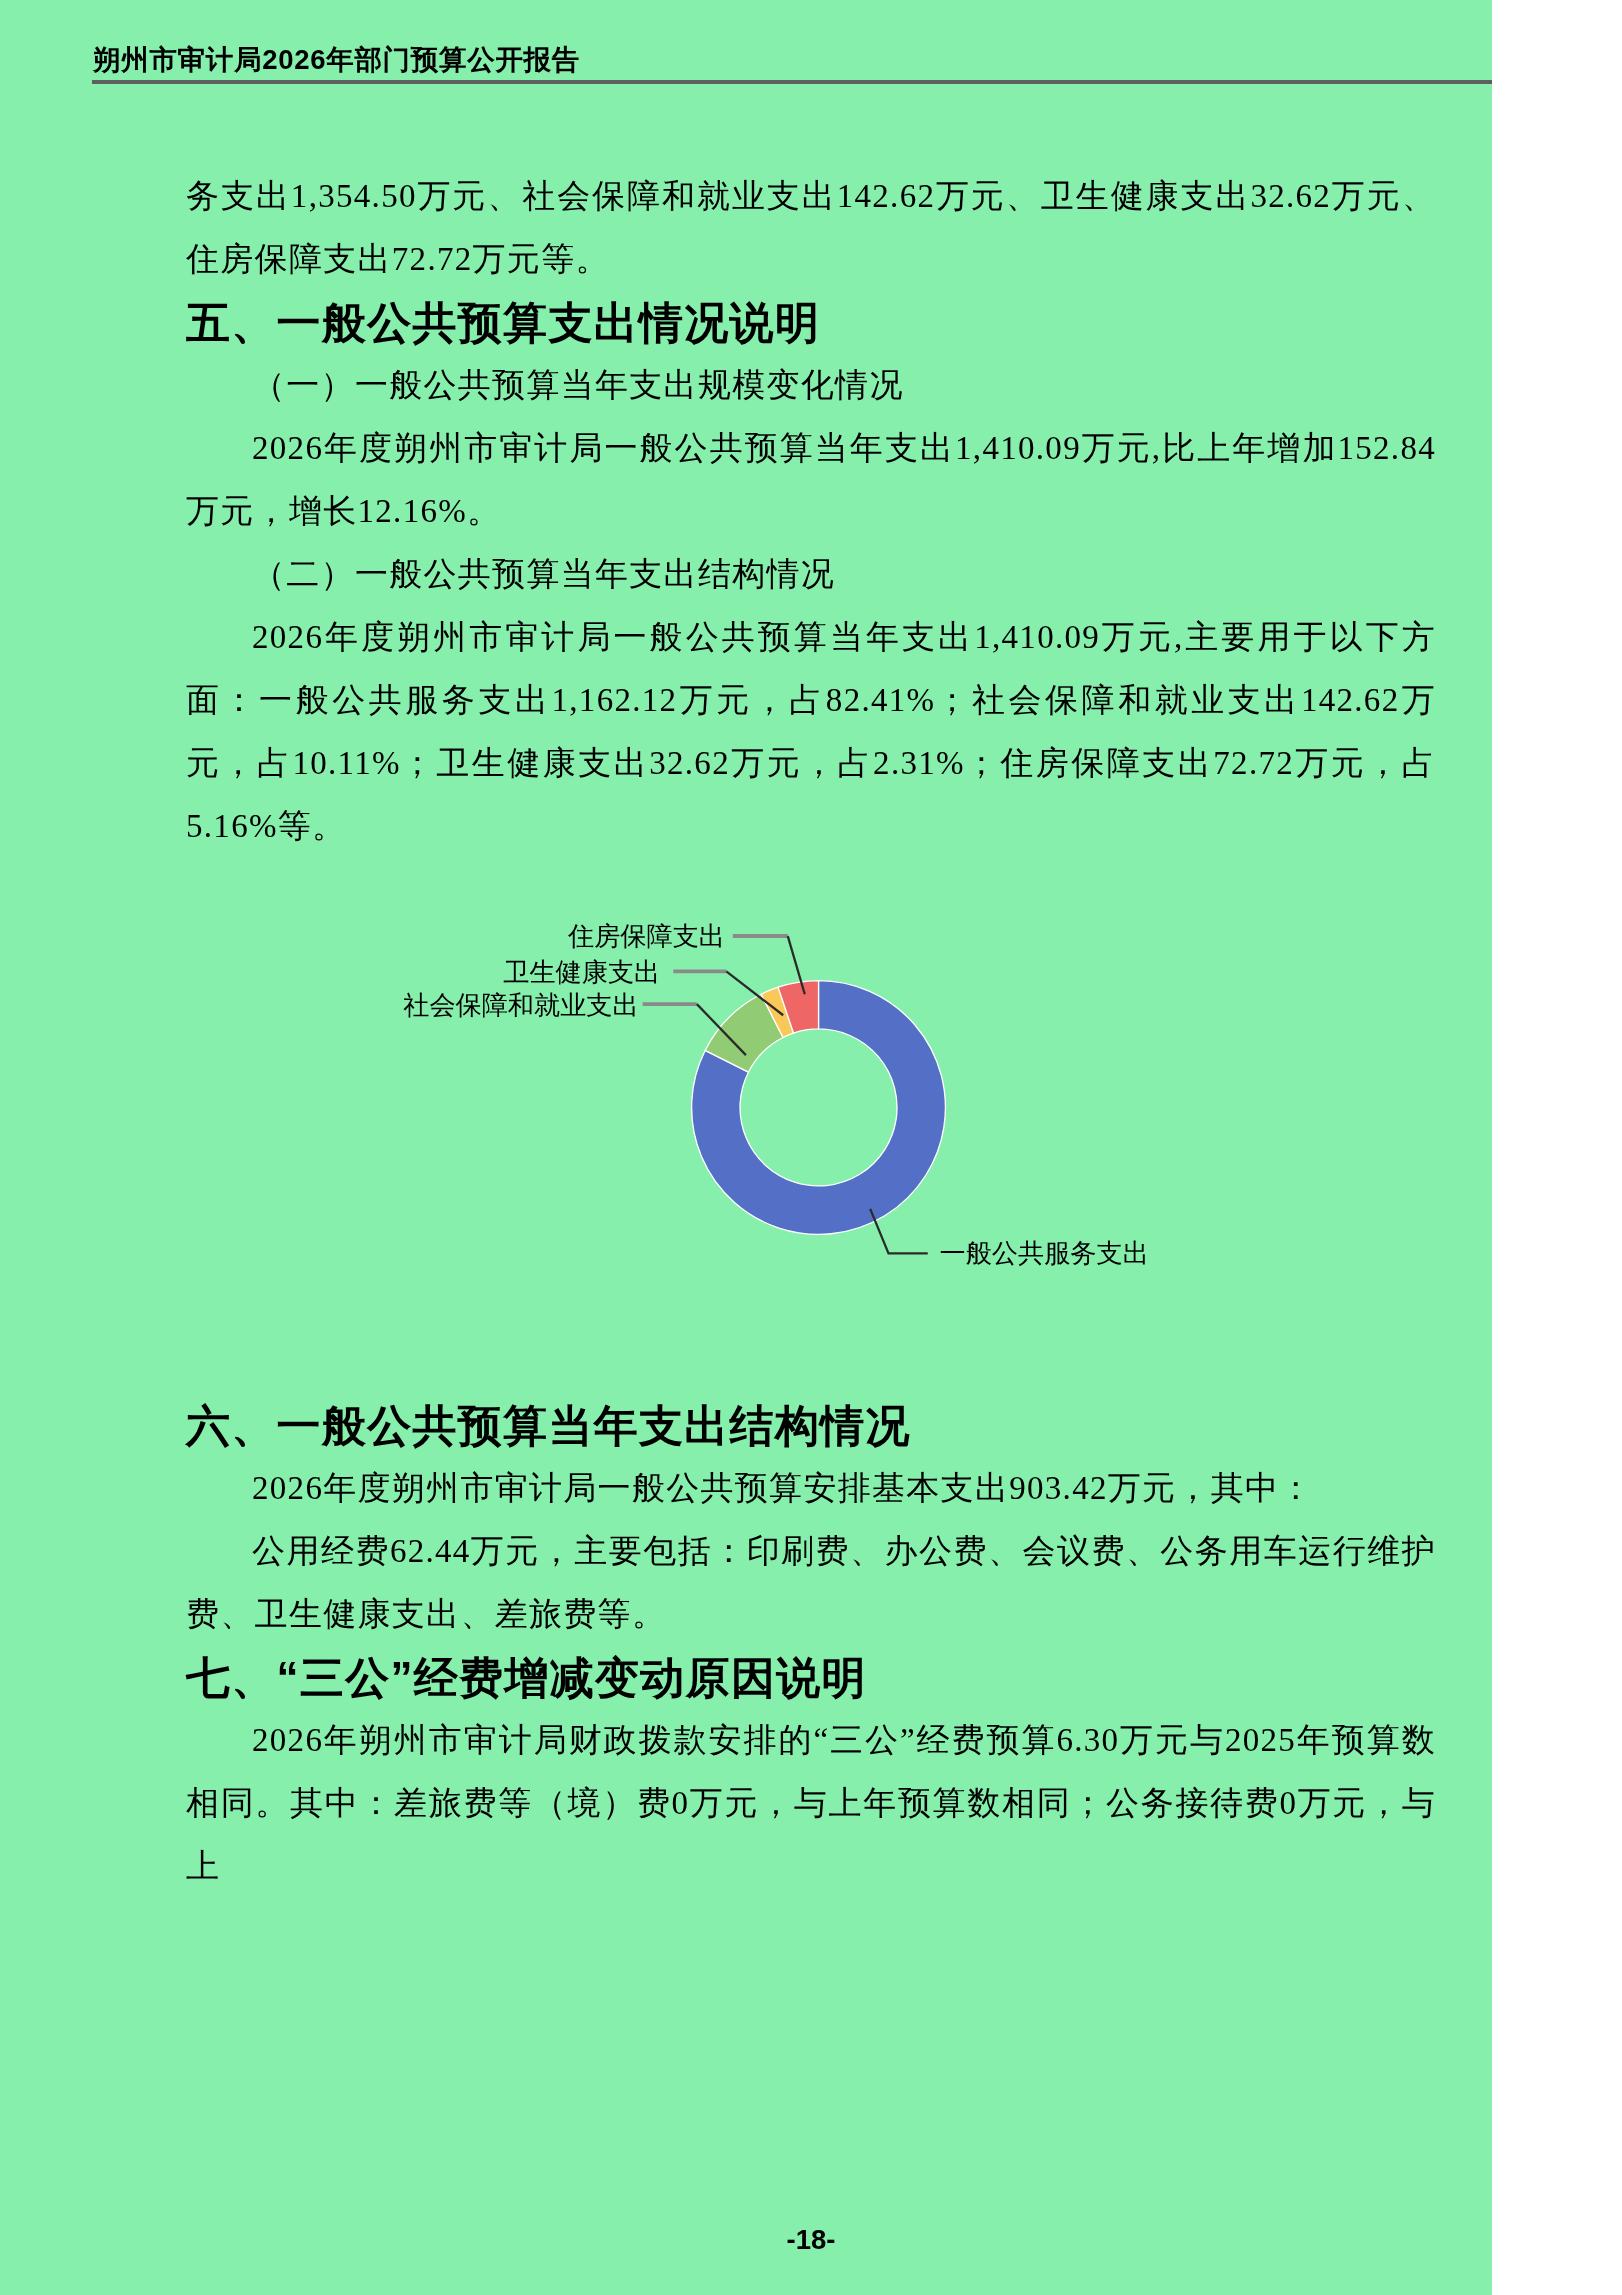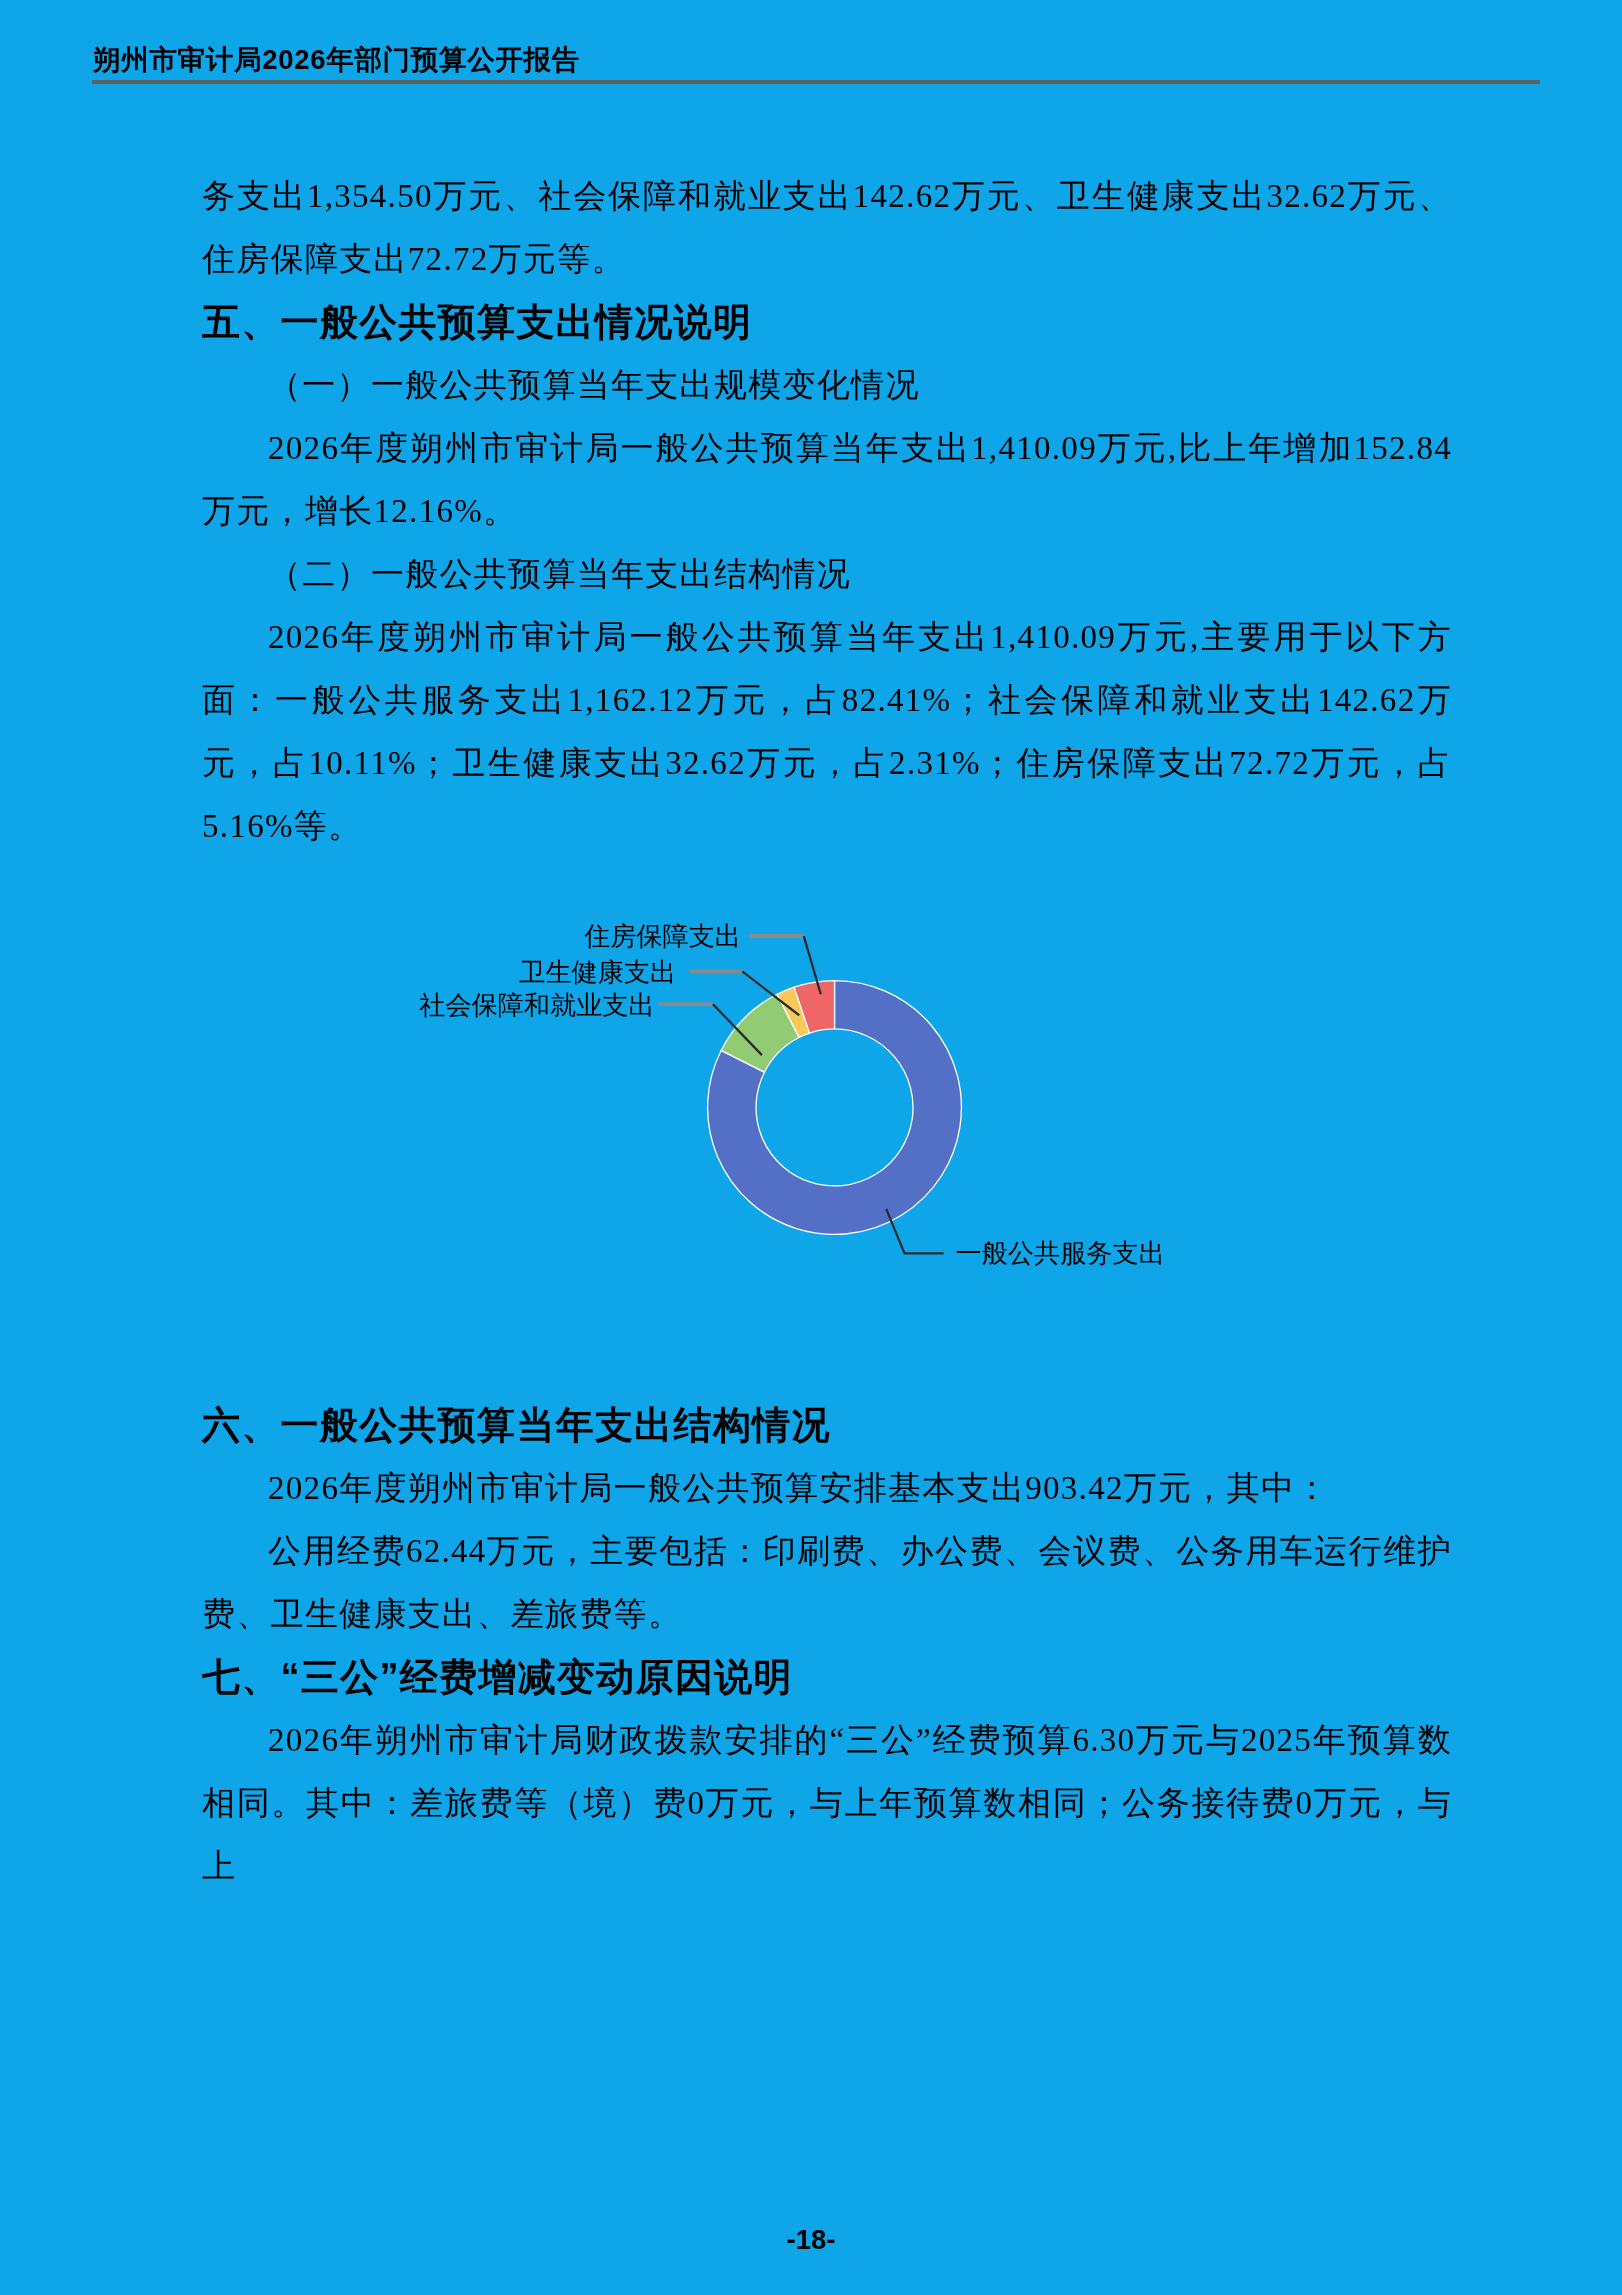--- a/index.html
+++ b/index.html
@@ -1,25 +1,24 @@
 <!DOCTYPE html>
 <html style="font-size:10.5px"><head>
 <meta charset="utf-8">
 <style>
   * { margin: 0; padding: 0; box-sizing: border-box; }
   html, body { background: #ffffff; }
   .page {
     position: relative;
-    width: 1622px;
+    width: 1492px;
     height: 2295px;
-    background: #0ea5e9;
+    background: #86efac;
     overflow: hidden;
     font-family: "Liberation Serif", serif;
     color: #000000;
-    padding-left: 16px;
   }
   
   .header-title {
     position: absolute;
     left: 93px;
     top: 42px;
     font-family: "Liberation Sans", sans-serif;
     font-weight: bold;
     font-size: 27.5px;
     letter-spacing: 0.7px;
@@ -45,21 +44,21 @@
     letter-spacing: 1.3px;
     text-align: justify;
     text-justify: inter-character;
     text-align-last: left;
     color: #000000;
   }
   .para.indent { text-indent: 2em; }
   .section-heading {
     font-family: "Liberation Sans", sans-serif;
     font-weight: bold;
-    font-size: 38px;
+    font-size: 44px;
     line-height: 63px;
     letter-spacing: 1.3px;
     color: #000000;
   }
   
   .chart-title {
     margin-top: 13px;
     font-family: "Liberation Sans", sans-serif;
     font-weight: bold;
     font-size: 27.5px;

